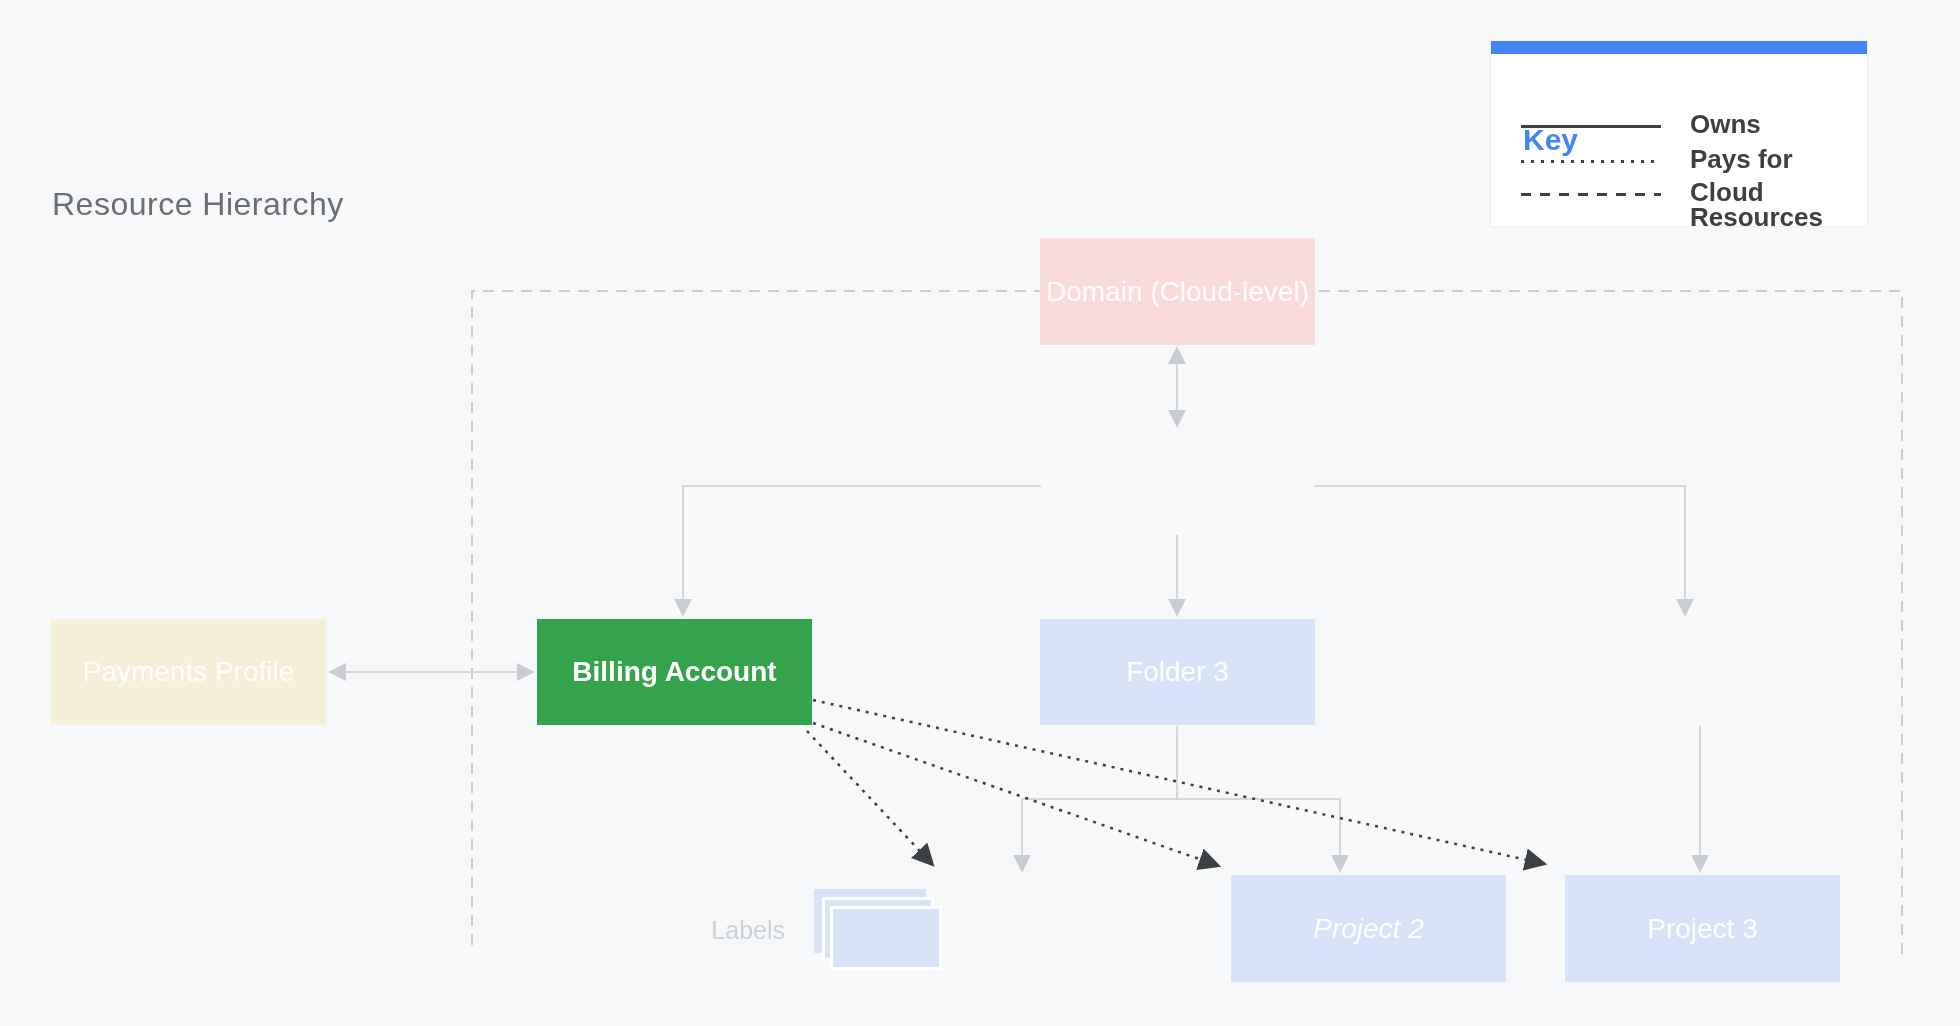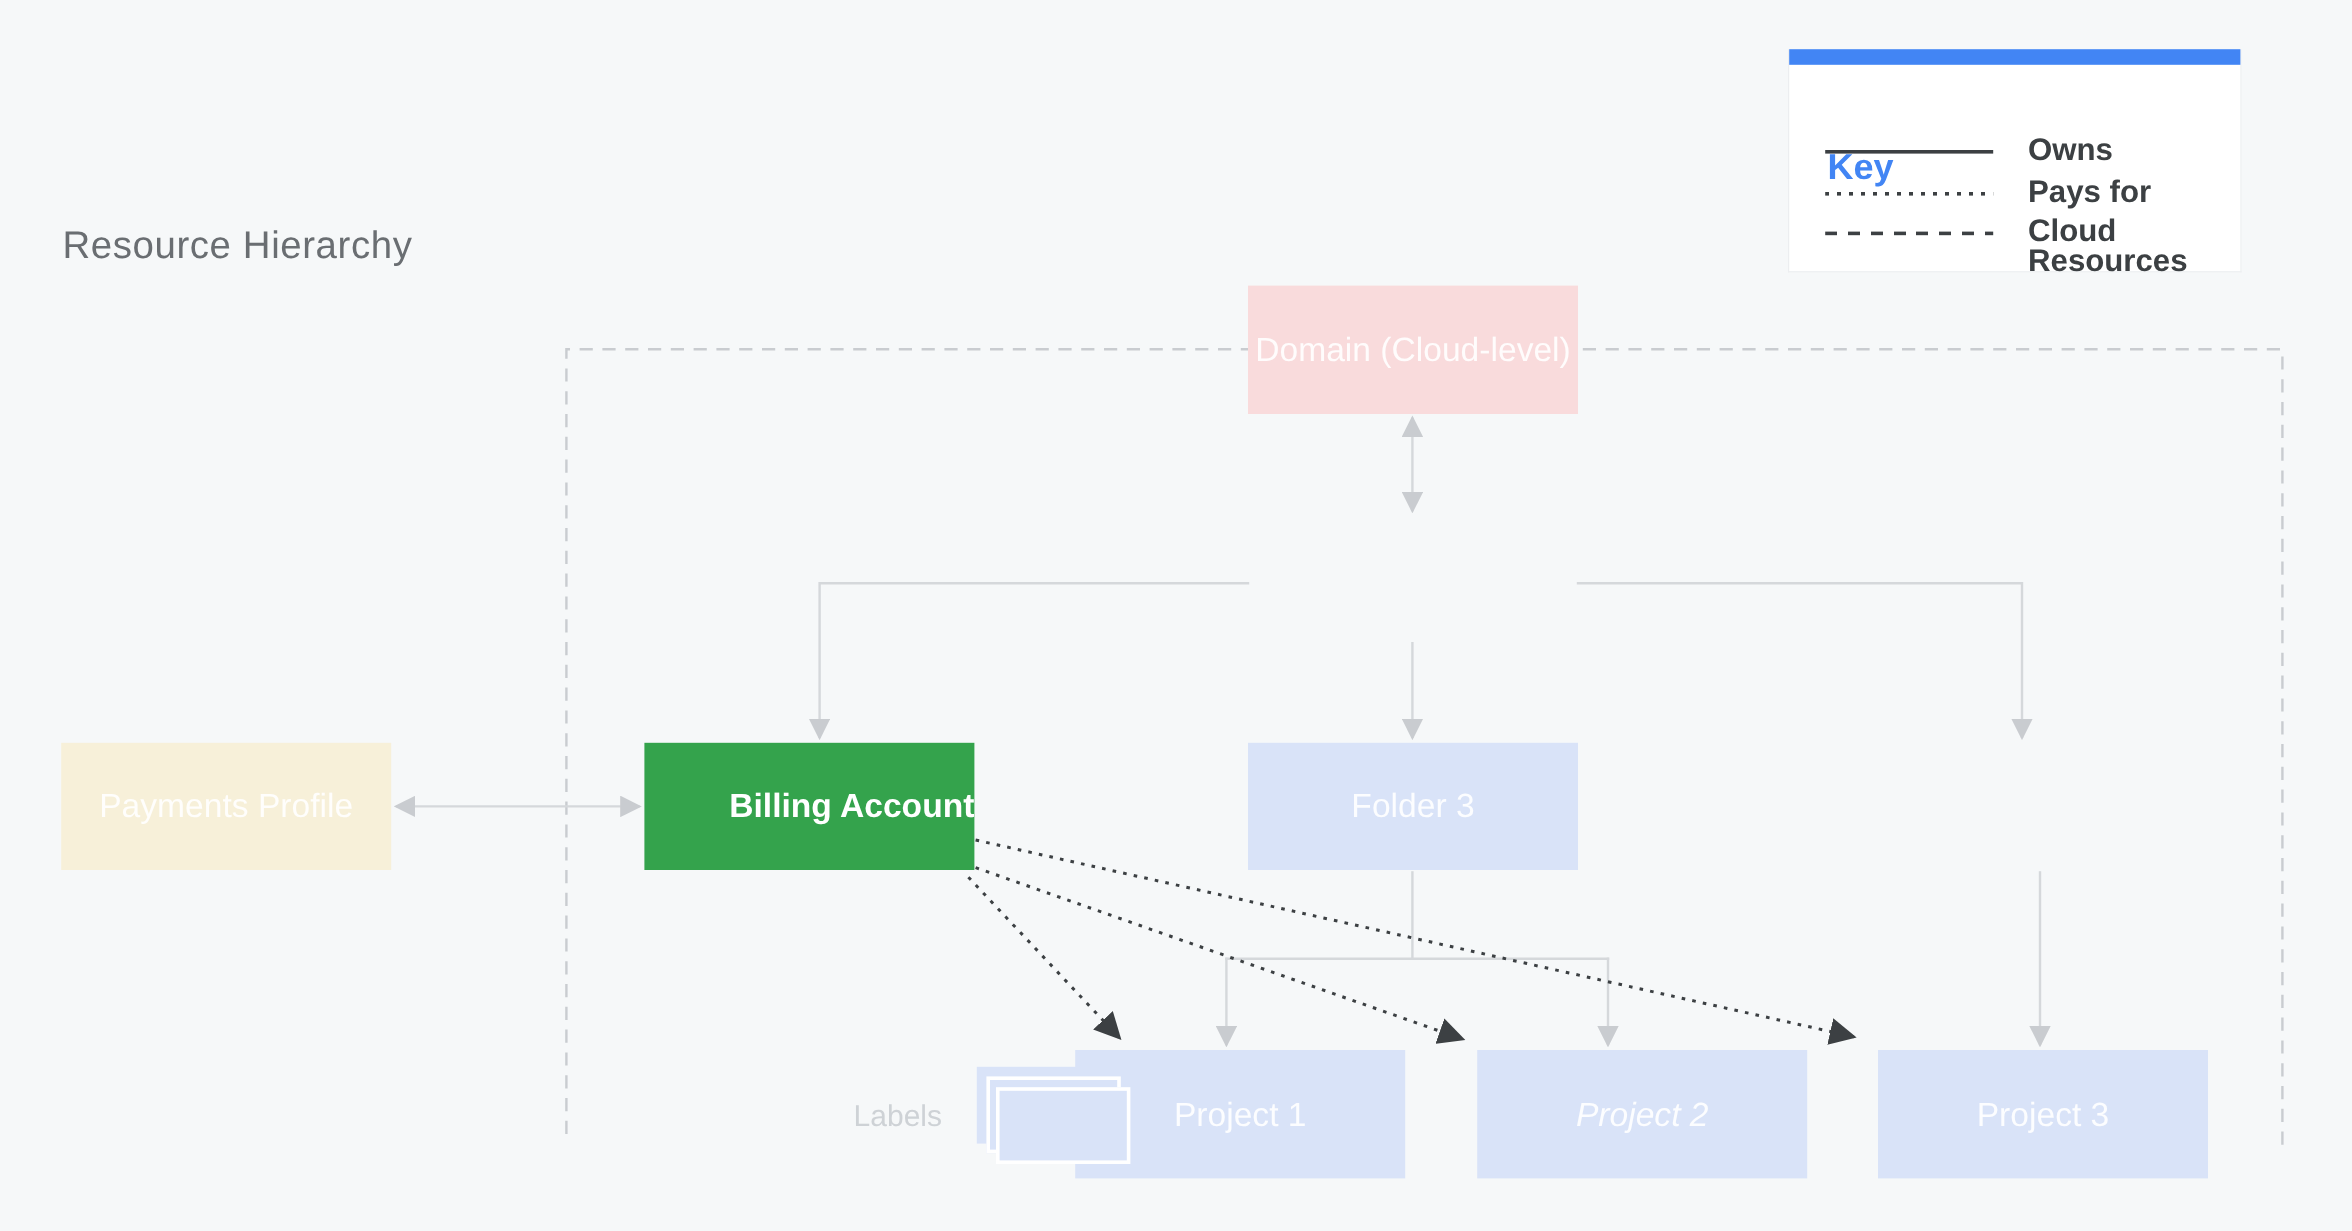--- a/index.html
+++ b/index.html
@@ -22,21 +22,21 @@
     text-align: center; white-space: nowrap;
   }
   .node-pink  { background: #f9dbdc; }
   .node-blue  { background: #d9e3f8; }
   .node-cream { background: #f7f0d9; }
   .node-green { background: #34a34c; color: #ffffff; font-weight: bold; }
 
   .n-domain   { left: 1040px; top: 238px; width: 275px; height: 107px; }
   .n-org      { left: 1040px; top: 429px; width: 275px; height: 106px; }
   .n-payments { left: 51px;   top: 619px; width: 275px; height: 106px; }
-  .n-billing  { left: 537px;  top: 619px; width: 275px; height: 106px; justify-content: flex-end; }
+  .n-billing  { left: 537px;  top: 619px; width: 275px; height: 106px; }
   .n-folder1  { left: 1040px; top: 619px; width: 275px; height: 106px; }
   .n-folder2  { left: 1565px; top: 619px; width: 275px; height: 106px; }
   .n-project1 { left: 896px;  top: 875px; width: 275px; height: 107px; }
   .n-project2 { left: 1231px; top: 875px; width: 275px; height: 107px; font-style: italic; }
   .n-project3 { left: 1565px; top: 875px; width: 275px; height: 107px; }
 
   
   .page-title {
     position: absolute; left: 52px; top: 186px; z-index: 4;
     font-size: 32px; color: #6a6e72; letter-spacing: 0.5px;
@@ -116,23 +116,20 @@
   </div>
   <div class="node node-cream n-payments">
     <span>Payments Profile</span>
   </div>
   <div class="node node-green n-billing">
     <span>Billing Account</span>
   </div>
   <div class="node node-blue n-folder1">
     <span>Folder 3</span>
   </div>
-  <div class="node node-blue n-project1">
-    <span>Project 1</span>
-  </div>
   <div class="node node-blue n-project2">
     <span>Project 2</span>
   </div>
   <div class="node node-blue n-project3">
     <span>Project 3</span>
   </div>
 
   <div class="labels-caption">Labels</div>
   <div class="label-stack">
     <div class="label-card c1"></div>

